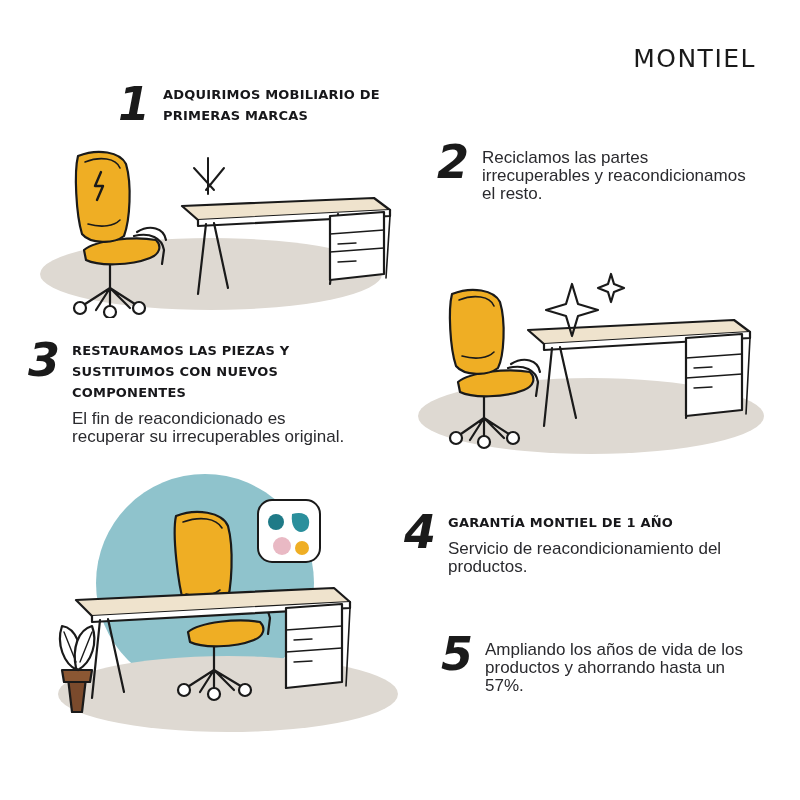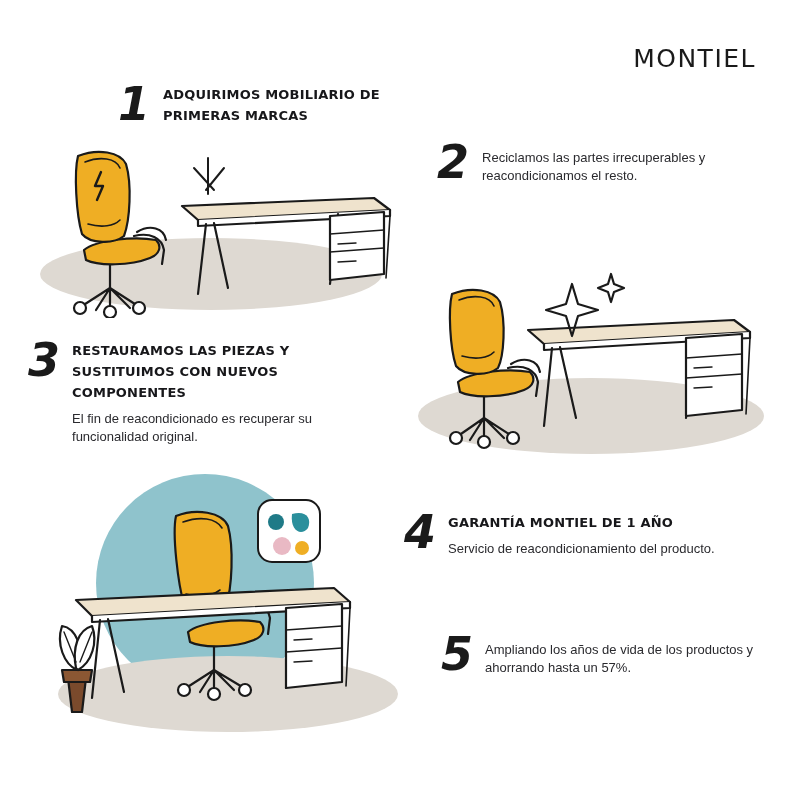--- a/index.html
+++ b/index.html
@@ -58,21 +58,21 @@
     font-family: "DejaVu Sans", sans-serif;
     font-weight: bold;
     font-size: 13px;
     line-height: 21px;
     letter-spacing: 0.2px;
     color: #17171a;
     text-transform: uppercase;
   }
   .step .desc {
     font-family: "Liberation Sans", sans-serif;
-    font-size: 13px;
+    font-size: 17px;
     line-height: 18px;
     color: #2a2a2e;
     margin-top: 7px;
   }
 
   #step1 { left: 118px; top: 84px;  width: 330px; }
   #step2 { left: 437px; top: 142px; width: 320px; }
   #step3 { left: 28px;  top: 340px; width: 330px; }
   #step4 { left: 404px; top: 512px; width: 320px; }
   #step5 { left: 441px; top: 634px; width: 320px; }
@@ -195,21 +195,21 @@
     <g fill="none" stroke="#1a1a1a" stroke-width="2.2" stroke-linecap="round" stroke-linejoin="round">
       <path d="M148 36 L154 16 L160 36 L180 42 L160 48 L154 68 L148 48 L128 42 Z"></path>
       <path d="M190 16 L193 6 L196 16 L206 20 L196 24 L193 34 L190 24 L180 20 Z"></path>
     </g>
   </svg>
 
   <div class="step" id="step3">
     <div class="num">3</div>
     <div class="txt">
       <div class="title">RESTAURAMOS LAS PIEZAS Y SUSTITUIMOS CON NUEVOS COMPONENTES</div>
-      <div class="desc">El fin de reacondicionado es recuperar su funcionalidad original.</div>
+      <div class="desc">El fin de reacondicionado es recuperar su irrecuperables original.</div>
     </div>
   </div>
 
   <div class="teal-circle" style="left:96px; top:474px; width:218px; height:218px;"></div>
   <div class="ground" style="left:58px; top:656px; width:340px; height:76px;"></div>
 
   <svg class="sc" style="left:54px; top:492px;" width="360" height="230" viewBox="0 0 360 230">
 
     <g fill="none" stroke="#1a1a1a" stroke-width="2.2" stroke-linecap="round" stroke-linejoin="round">
       <path d="M160 178 L160 148"></path>
@@ -251,21 +251,21 @@
       <path d="M238 22 C252 18 258 26 254 36 C248 44 236 40 238 22 Z" fill="#2a8f9c" stroke="none"></path>
       <circle cx="228" cy="54" r="9" fill="#e9b9c4" stroke="none"></circle>
       <circle cx="248" cy="56" r="7" fill="#efae24" stroke="none"></circle>
     </g>
   </svg>
 
   <div class="step" id="step4">
     <div class="num">4</div>
     <div class="txt">
       <div class="title">GARANTÍA MONTIEL DE 1 AÑO</div>
-      <div class="desc">Servicio de reacondicionamiento del producto.</div>
+      <div class="desc">Servicio de reacondicionamiento del productos.</div>
     </div>
   </div>
 
   <div class="step" id="step5">
     <div class="num">5</div>
     <div class="txt">
       <div class="desc">Ampliando los años de vida de los productos y ahorrando hasta un 57%.</div>
     </div>
   </div>
 

